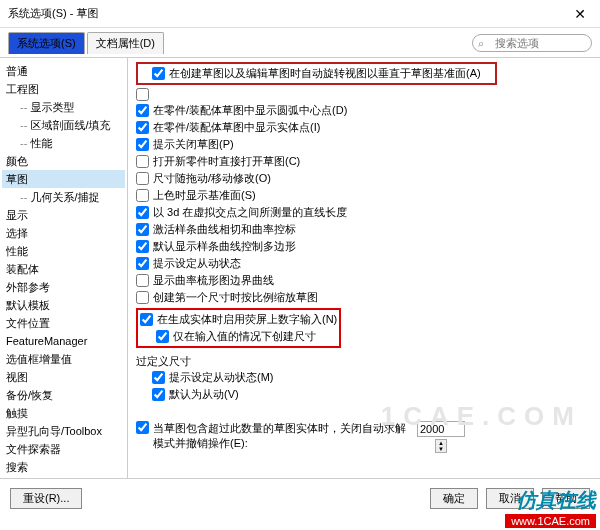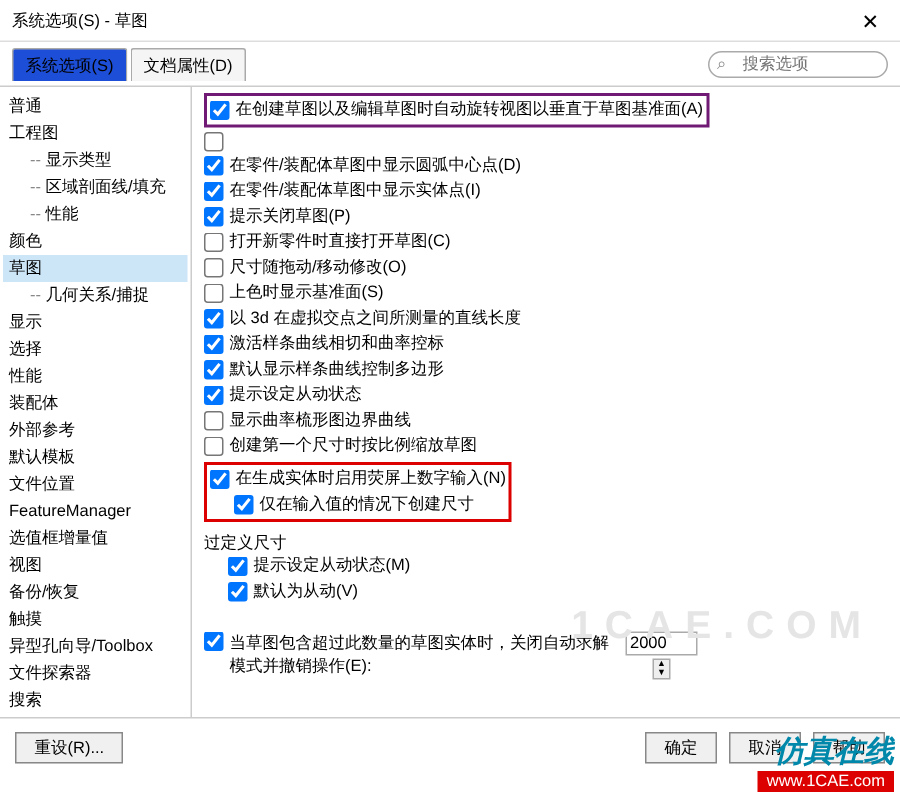--- a/index.html
+++ b/index.html
@@ -17,21 +17,21 @@
 .body { display: flex; height: 420px; }
 .tree { width: 128px; border-right: 1px solid #ccc; padding: 4px 2px; overflow: hidden; line-height: 16px; }
 .tree .item { padding: 1px 2px; white-space: nowrap; cursor: pointer; }
 .tree .item.lv1 { padding-left: 4px; }
 .tree .item.lv2 { padding-left: 18px; }
 .tree .item.lv2::before { content: "-- "; color: #888; }
 .tree .item.selected { background: #cde6f7; }
 .content { flex: 1; padding: 4px 10px 4px 8px; overflow: hidden; position: relative; }
 .chk { display: flex; align-items: center; gap: 4px; padding: 1px 0; line-height: 15px; }
 .chk input { margin: 0; }
-.redbox { border: 2px solid #701a75; padding: 1px 2px; margin-bottom: 2px; display: inline-block; }
+.redbox { border: 2px solid #b91c1c; padding: 1px 14px; margin-bottom: 2px; display: inline-block; }
 .redbox2 { border: 2px solid #d00; padding: 1px 2px; margin: 2px 0; display: inline-block; }
 .indent1 { padding-left: 16px; display: flex; align-items: center; gap: 4px; }
 .section-label { margin-top: 4px; }
 .num-input { border: 1px solid #aaa; width: 48px; font-size: 11px; padding: 1px 2px; }
 .spin { display: inline-flex; align-items: center; gap: 2px; flex-direction: column; }
 .spin .arrows { display: flex; flex-direction: column; font-size: 6px; line-height: 6px; border: 1px solid #aaa; }
 .spin .arrows span { padding: 0 2px; cursor: pointer; background: #eee; }
 .btn-row { padding: 9px 10px; display: flex; align-items: center; gap: 8px; border-top: 1px solid #ccc; justify-content: flex-end; }
 .btn { border: 1px solid #888; background: #f0f0f0; padding: 2px 12px; cursor: pointer; font-size: 11px; }
 .watermark { position: absolute; right: 18px; bottom: 46px; font-size: 26px; color: #e5e5e5; letter-spacing: 8px; pointer-events: none; font-weight: bold; z-index: 0; }

